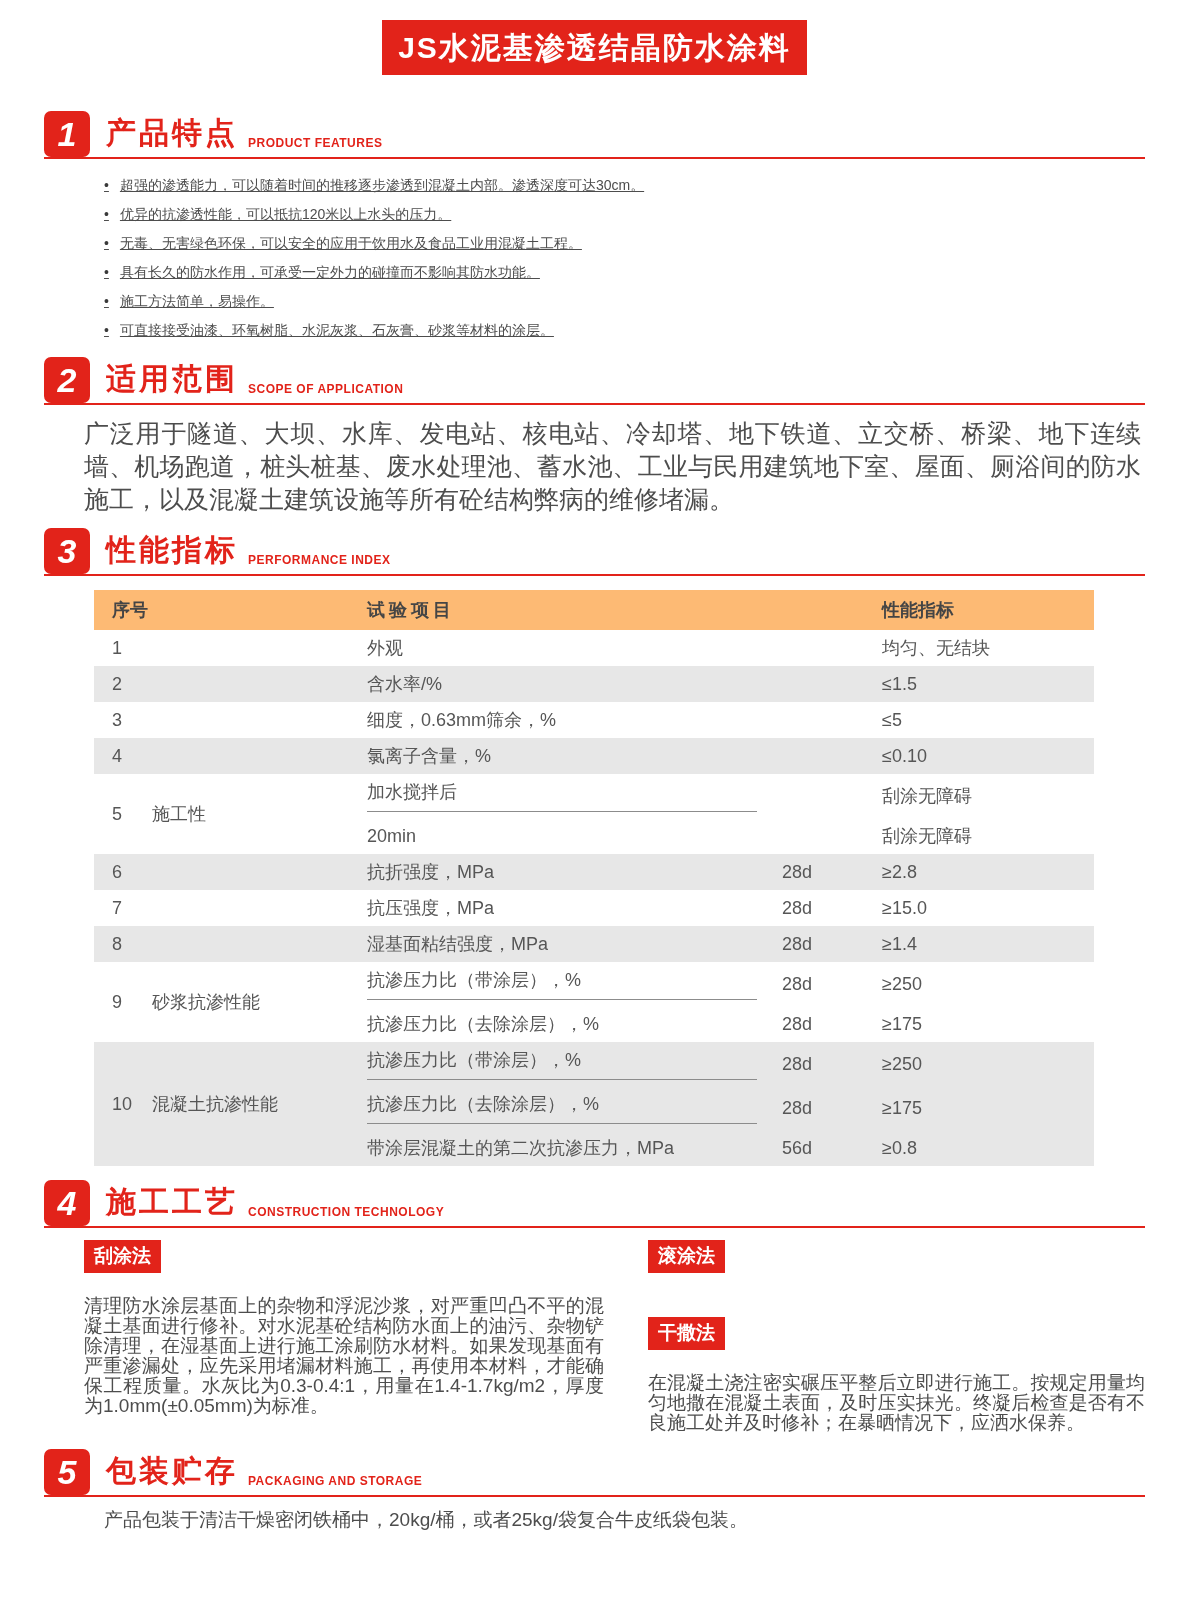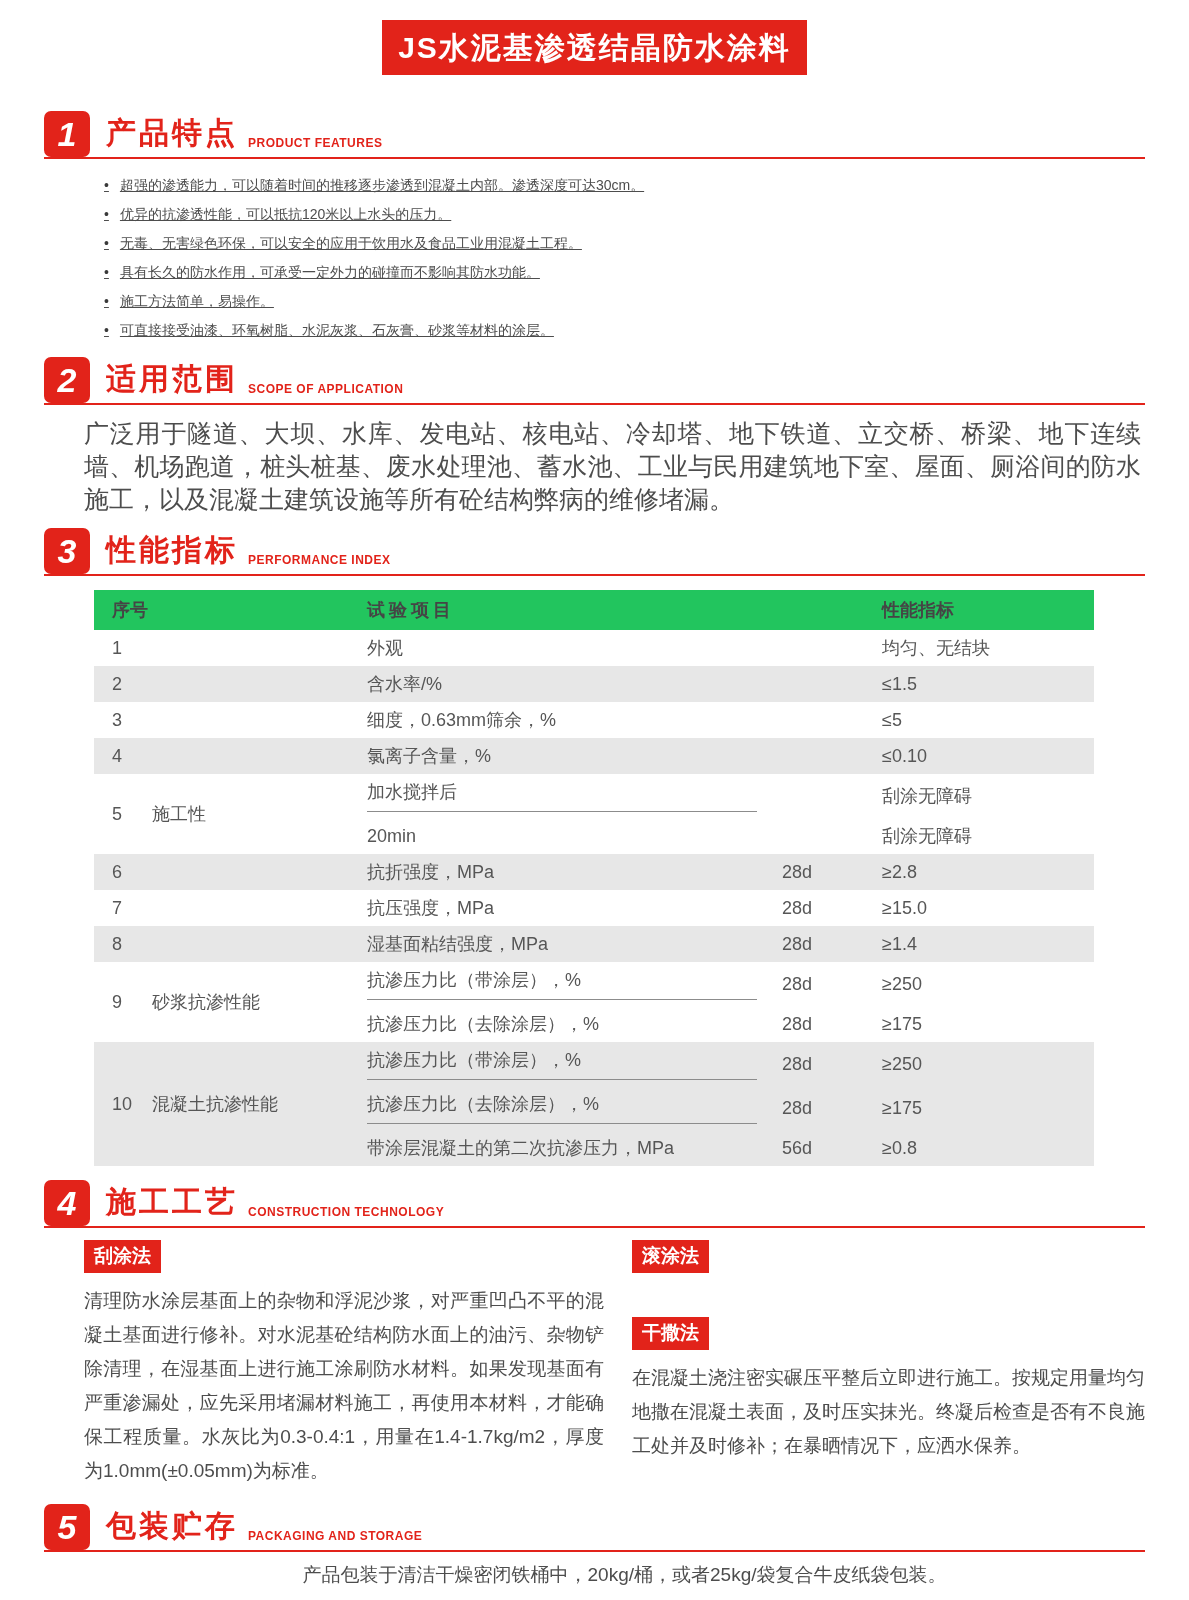--- a/index.html
+++ b/index.html
@@ -33,37 +33,37 @@
   ul.features li { list-style:none; font-size:14px; color:var(--ink); line-height:29px;text-decoration:underline; }
   ul.features li::before { content:"•"; color:#3a3a3a; margin-right:11px; font-size:14px; }
 
   p.scope { margin:12px 4px 0 40px; font-size:25px; color:var(--ink); line-height:33px; text-align:justify; }
 
   table.perf {
     border-collapse:collapse; table-layout:fixed; width:1000px;
     margin:14px 0 0 50px; font-size:18px; color:var(--tblink);
   }
   table.perf td { padding:6px 0; vertical-align:middle; }
-  table.perf thead td { background:#22c55e; color:#454545; font-weight:bold; padding:8px 0; }
+  table.perf thead td { background:#fdba74; color:#454545; font-weight:bold; padding:8px 0; }
   table.perf tr.shade td { background:#e7e7e7; }
   td.seq-cell { padding-left:18px !important; }
   td.head-item { letter-spacing:4px; }
   .divline { border-bottom:1px solid #8c8c8c; margin-top:7px; width:94%; }
 
-  .construct { display:flex; gap:28px; margin:12px 0 0 40px; }
+  .construct { display:flex; gap:44px; margin:12px 0 0 40px; }
   .col-left  { width:520px; }
   .col-right { flex:1; }
   .method-tag {
     display:inline-block; background:var(--red); color:#fff;
     font-size:19px; font-weight:bold; padding:3px 10px 4px;
   }
-  .method-text { margin-top:11px; font-size:19px; color:var(--ink); line-height:34px; text-align:justify; }
+  .method-text { margin-top:23px; font-size:19px; color:var(--ink); line-height:20px; text-align:justify; }
   .method-gap { height:44px; }
 
-  p.pack { margin:10px 0 0 60px; font-size:19px; color:var(--ink);text-align:center; }
+  p.pack { margin:10px 0 0 60px; font-size:19px; color:var(--ink); }
 </style>
 </head>
 <body>
 
 <div class="banner">JS水泥基渗透结晶防水涂料</div>
 
 <div class="container">
 
   <div class="sec-head mt1">
     <div class="sec-num">1</div>

